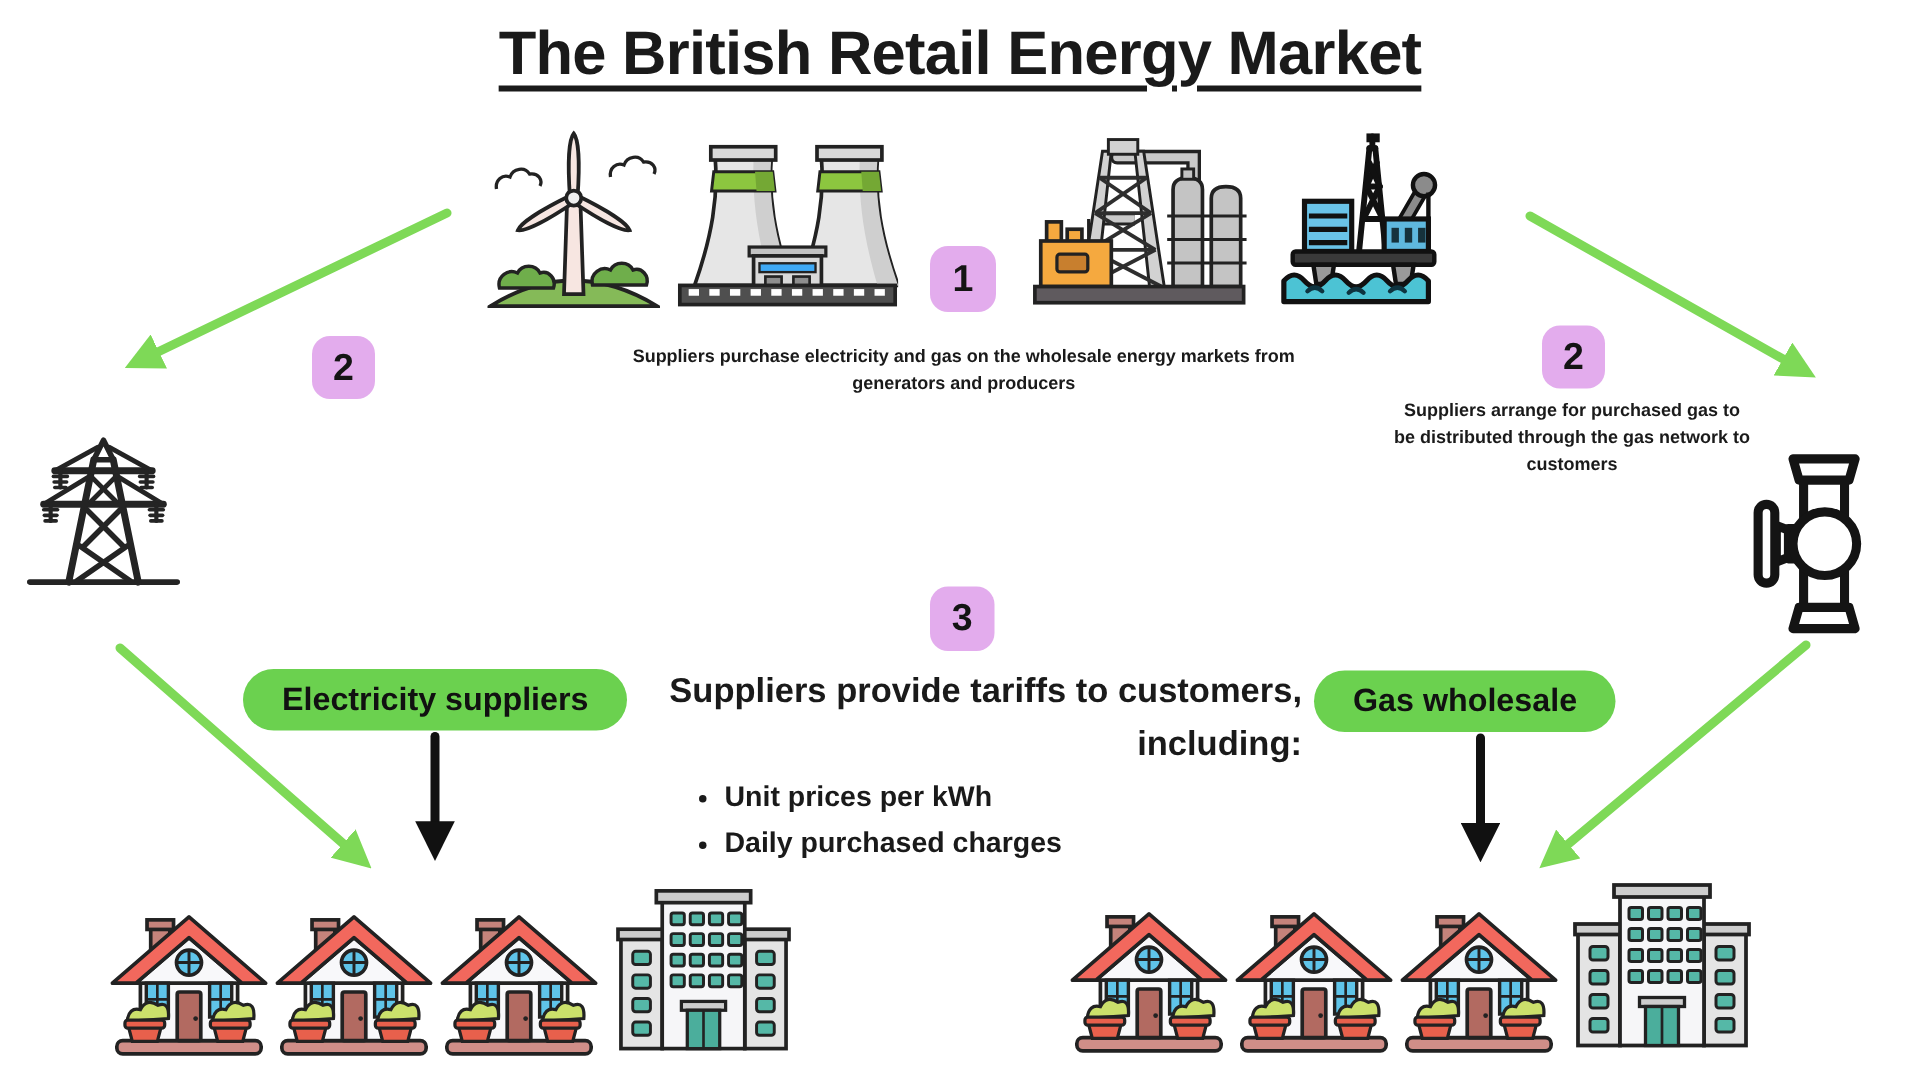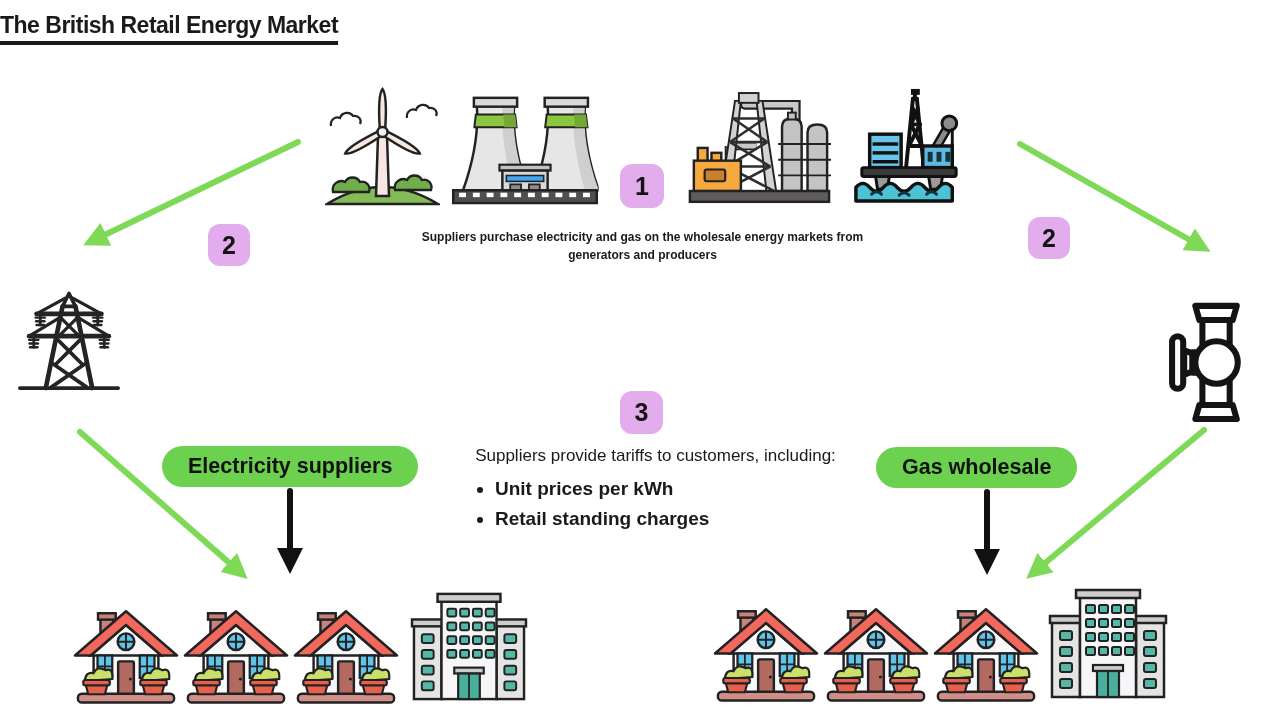--- a/index.html
+++ b/index.html
@@ -8,33 +8,33 @@
     --badge-purple:#e3aced;
     --ink:#1a1a1a;
   }
   html,body{margin:0;padding:0;background:#ffffff;}
   #canvas{
     position:relative;width:1280px;height:720px;overflow:hidden;
     font-family:"Liberation Sans", sans-serif;color:var(--ink);background:#ffffff;
   }
   .abs{position:absolute;}
   .title{
-    left:0;right:0;top:12px;
-    font-size:23px;font-weight:700;letter-spacing:-0.5px;
+    left:0;right:0;top:12px;text-align:center;
+    font-size:41px;font-weight:700;letter-spacing:-0.5px;
     text-decoration:underline;text-decoration-thickness:3.5px;text-underline-offset:8px;
   }
   .badge{
     width:44px;height:44px;border-radius:12px;background:var(--badge-purple);
     display:flex;align-items:center;justify-content:center;
     font-size:25px;font-weight:700;color:#141414;
   }
   .step-text{font-size:12px;font-weight:700;line-height:1.5;text-align:center;}
-  .step-text-left{font-size:17px;font-weight:400;line-height:1.5;text-align:center;}
+  .step-text-left{font-size:23px;font-weight:700;line-height:1.5;text-align:right;}
   .tariff-list{margin:6px 0 0 16px;padding-left:24px;list-style:disc;}
-  .tariff-list li{font-size:19px;font-weight:700;line-height:1.5;margin:2px 12px;}
+  .tariff-list li{font-size:19px;font-weight:700;line-height:1.5;margin:2px 0;}
   .pill{
     background:var(--pill-green);border-radius:24px;padding:8px 26px;
     font-size:21.5px;font-weight:700;color:#111;white-space:nowrap;
   }
   svg.icon{display:block;overflow:visible;}
 </style>
 </head>
 <body>
 
 <svg style="position:absolute;width:0;height:0" aria-hidden="true">
@@ -339,32 +339,33 @@
   <div class="abs badge" style="left:208px;top:224px;width:42px;height:42px">
     <span>2</span>
   </div>
   <svg class="abs icon" style="left:18px;top:280px;width:102px;height:116px" viewBox="0 0 110 120">
       <use href="#sym-pylon"></use>
     </svg>
 
   <div class="abs badge" style="left:1028px;top:217px;width:42px;height:42px">
     <span>2</span>
   </div>
+  <div class="abs step-text" style="left:928px;top:264px;width:240px">Suppliers arrange for purchased gas to be distributed through the gas network to customers</div>
   <svg class="abs icon" style="left:1164px;top:296px;width:96px;height:134px" viewBox="0 0 95 125">
       <use href="#sym-valve"></use>
     </svg>
 
   <div class="abs badge" style="left:620px;top:391px;width:43px;height:43px">
     <span>3</span>
   </div>
   <div class="abs" style="left:443px;top:443px;width:425px">
     <div class="step-text-left">Suppliers provide tariffs to customers, including:</div>
     <ul class="tariff-list">
       <li>Unit prices per kWh</li>
-      <li>Retail standing charges</li>
+      <li>Daily purchased charges</li>
     </ul>
   </div>
 
   <div class="abs pill" style="left:162px;top:446px">
     <span>Electricity suppliers</span>
   </div>
   <div class="abs pill" style="left:876px;top:447px">
     <span>Gas wholesale</span>
   </div>
 

